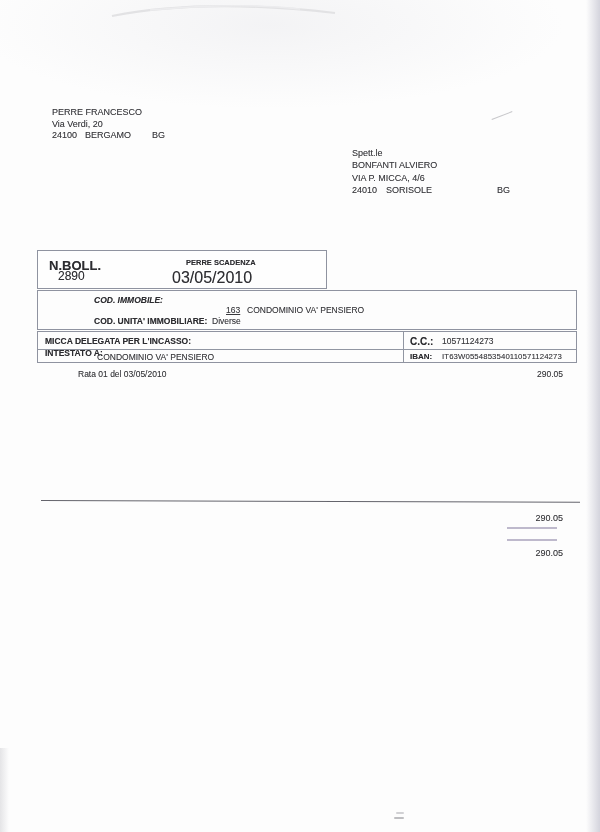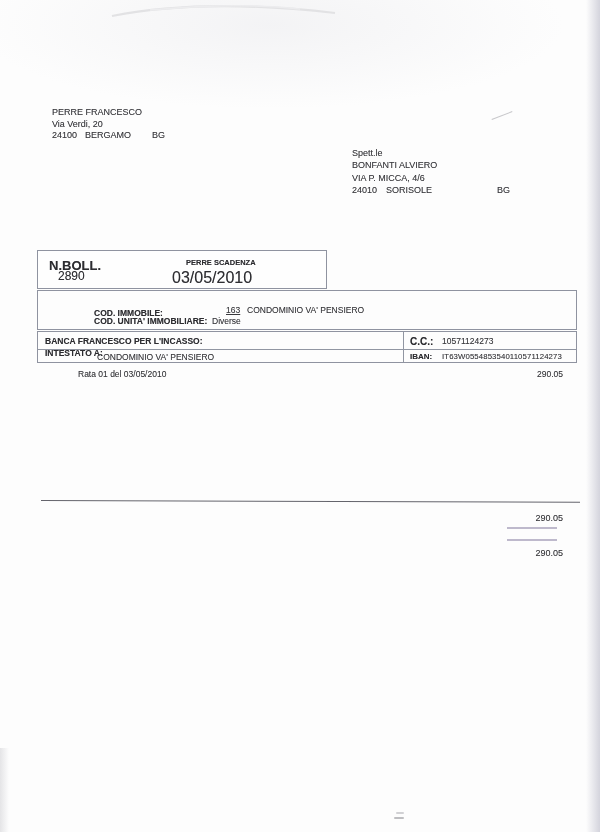--- a/index.html
+++ b/index.html
@@ -61,21 +61,21 @@
   .bill-box .lab1 { left:11px;  top:7px;  font-size:13px; }
   .bill-box .lab2 { left:148px; top:7px;  font-size:7.5px; }
   .bill-box .val1 { left:20px;  top:18px; font-size:12px; color:#2e2e32; }
   .bill-box .val2 { left:134px; top:18px; font-size:16px; color:#2e2e32; }
 
   
   .prop-box {
     position:absolute; left:37px; top:290px; width:540px; height:40px;
     border:1px solid #8f93a0;
   }
-  .prop-box .l1a { left:56px;  top:17px; }
+  .prop-box .l1a { left:56px;  top:4px;font-style:italic; }
   .prop-box .l1b { left:188px; top:14px;text-decoration:underline; }
   .prop-box .l1c { left:209px; top:14px; }
   .prop-box .l2a { left:56px;  top:25px; }
   .prop-box .l2b { left:174px; top:25px; }
 
   
   .bank-box {
     position:absolute; left:37px; top:331px; width:540px; height:32px;
     border:1px solid #8f93a0;
   }
@@ -154,21 +154,21 @@
     <div class="t sz85 bold l1a">COD. IMMOBILE:</div>
     <div class="t sz85 l1b">163</div>
     <div class="t sz85 l1c">CONDOMINIO VA' PENSIERO</div>
     <div class="t sz85 bold l2a">COD. UNITA' IMMOBILIARE:</div>
     <div class="t sz85 l2b">Diverse</div>
   </div>
 
   <div class="bank-box">
     <div class="midline"></div>
     <div class="vdivider"></div>
-    <div class="t sz85 bold banca">BANCA FRANCESCO PER L'INCASSO:</div>
+    <div class="t sz85 bold banca">MICCA DELEGATA PER L'INCASSO:</div>
     <div class="t bold cc-lab">C.C.:</div>
     <div class="t cc-val">10571124273</div>
     <div class="t sz85 bold int-lab">INTESTATO A:</div>
     <div class="t sz85 int-val">CONDOMINIO VA' PENSIERO</div>
     <div class="t bold iban-lab">IBAN:</div>
     <div class="t iban-val">IT63W0554853540110571124273</div>
   </div>
 
   <div class="t sz85 rata-text">Rata 01 del 03/05/2010</div>
   <div class="t sz85 rata-amount">290.05</div>

